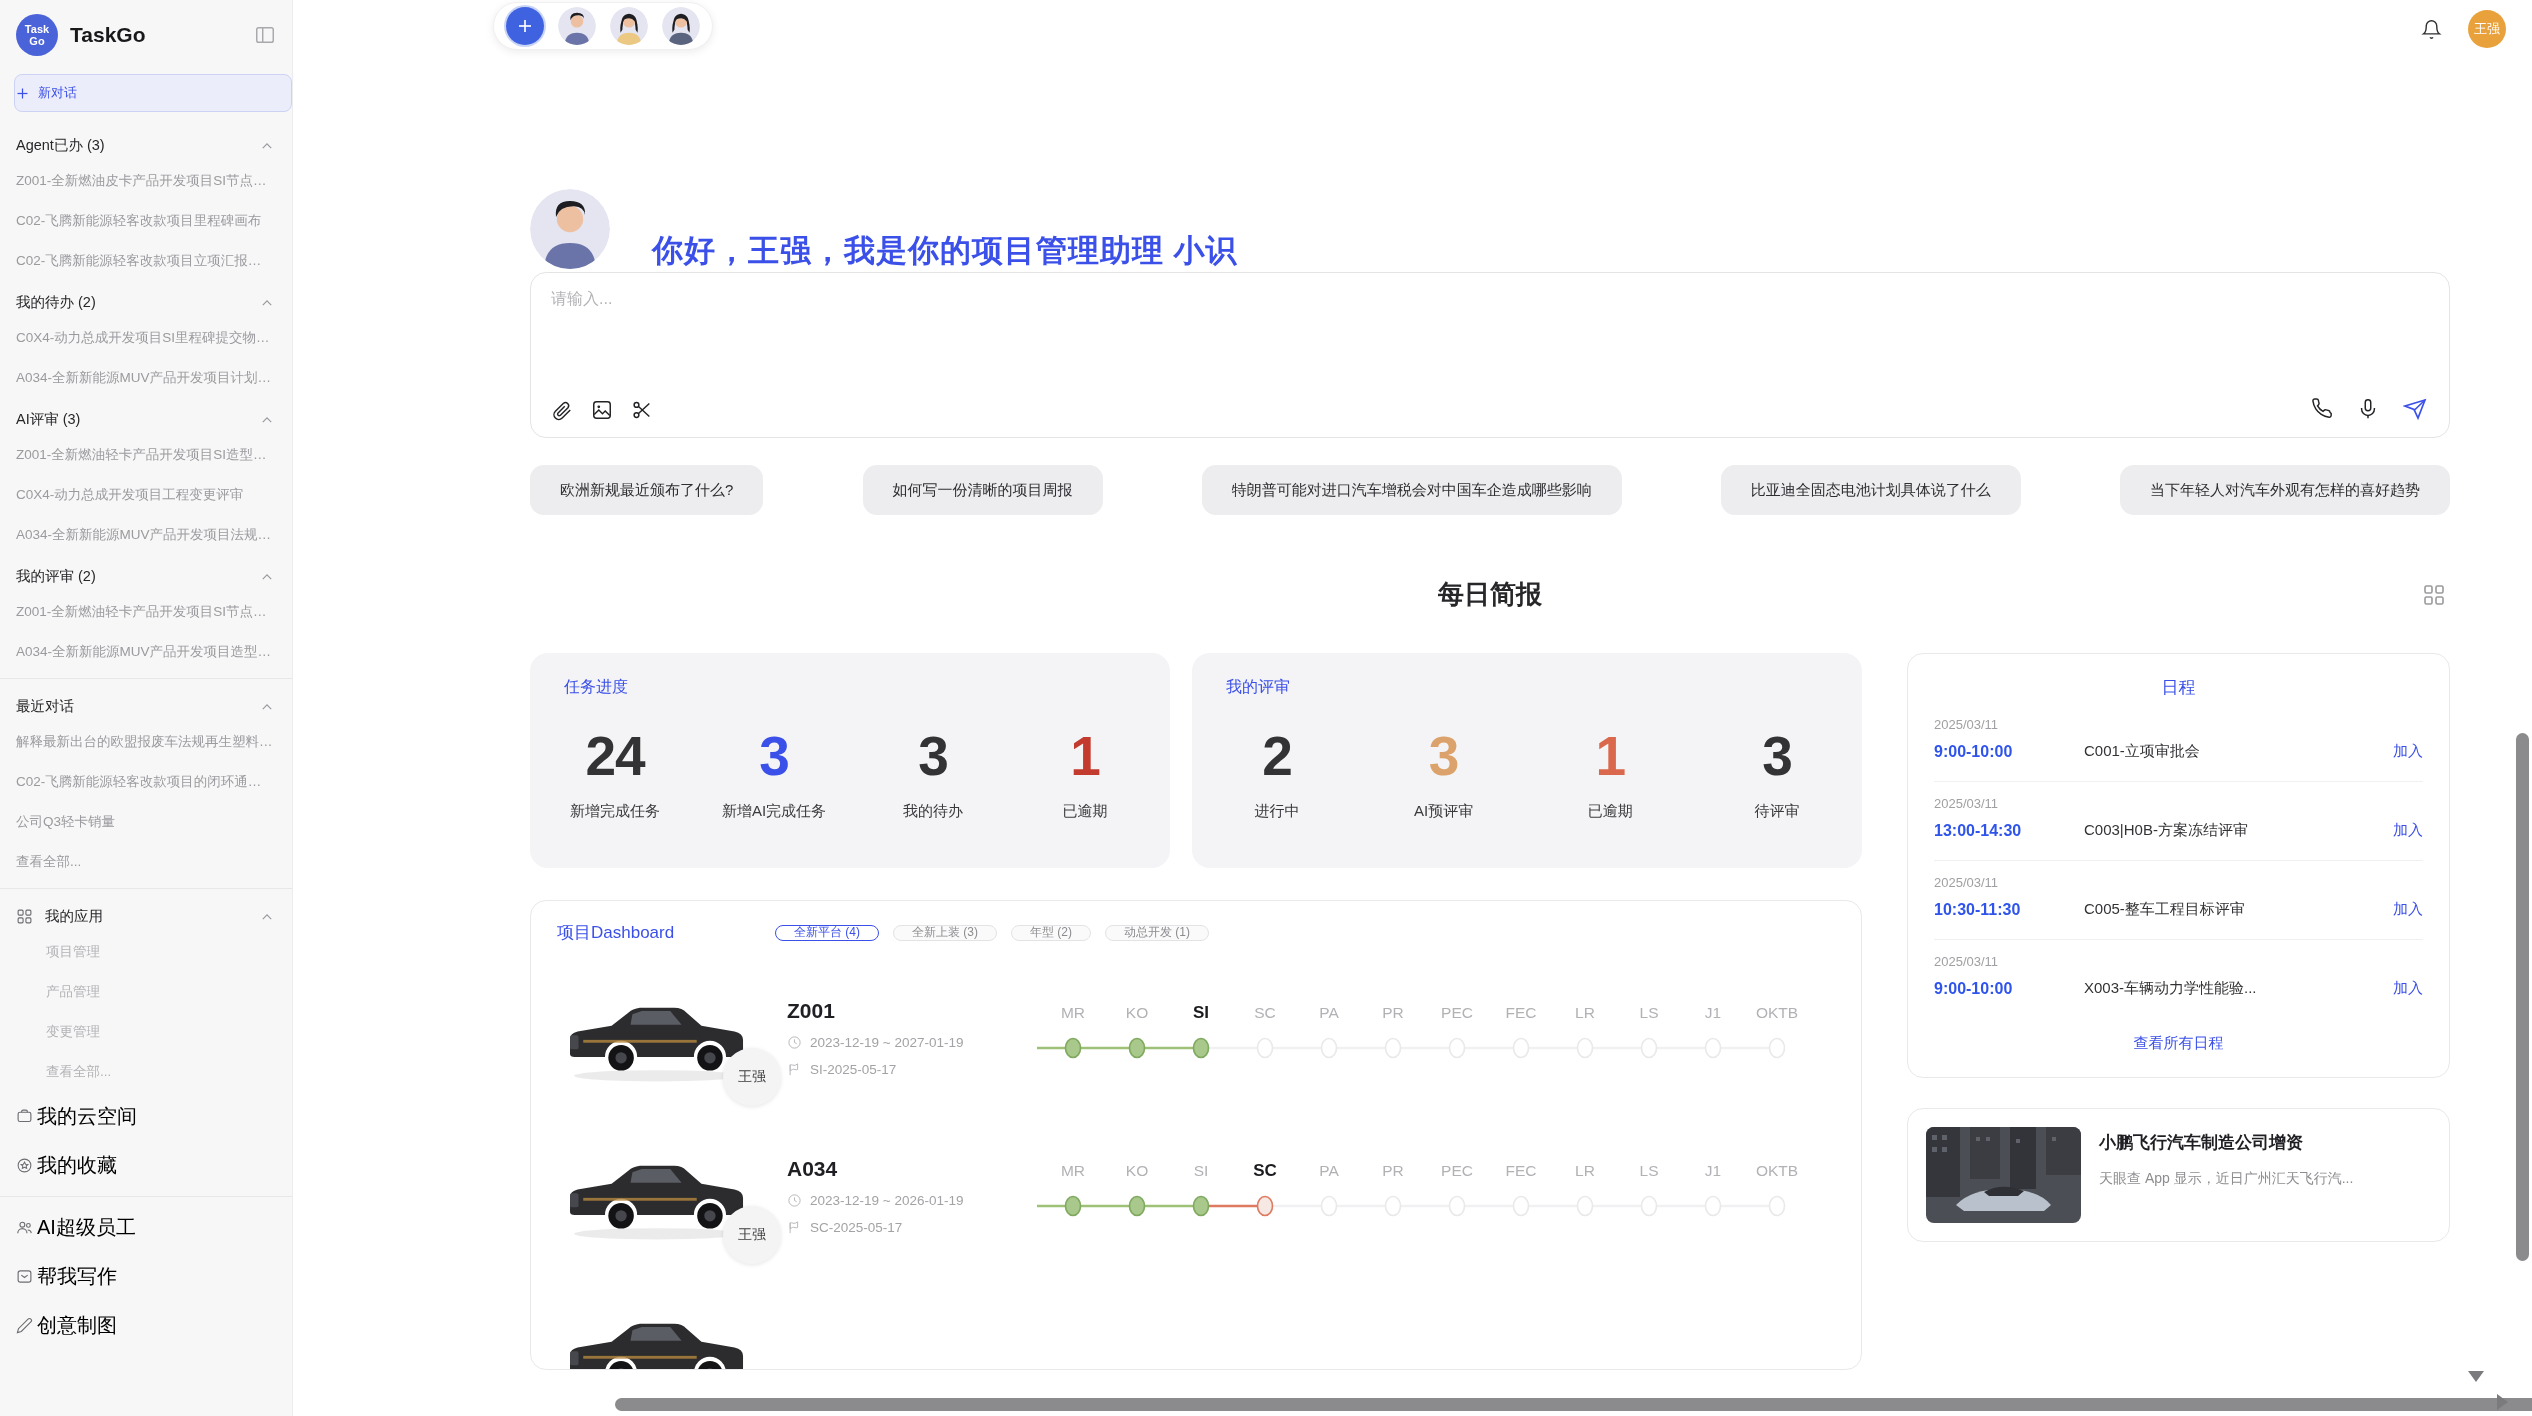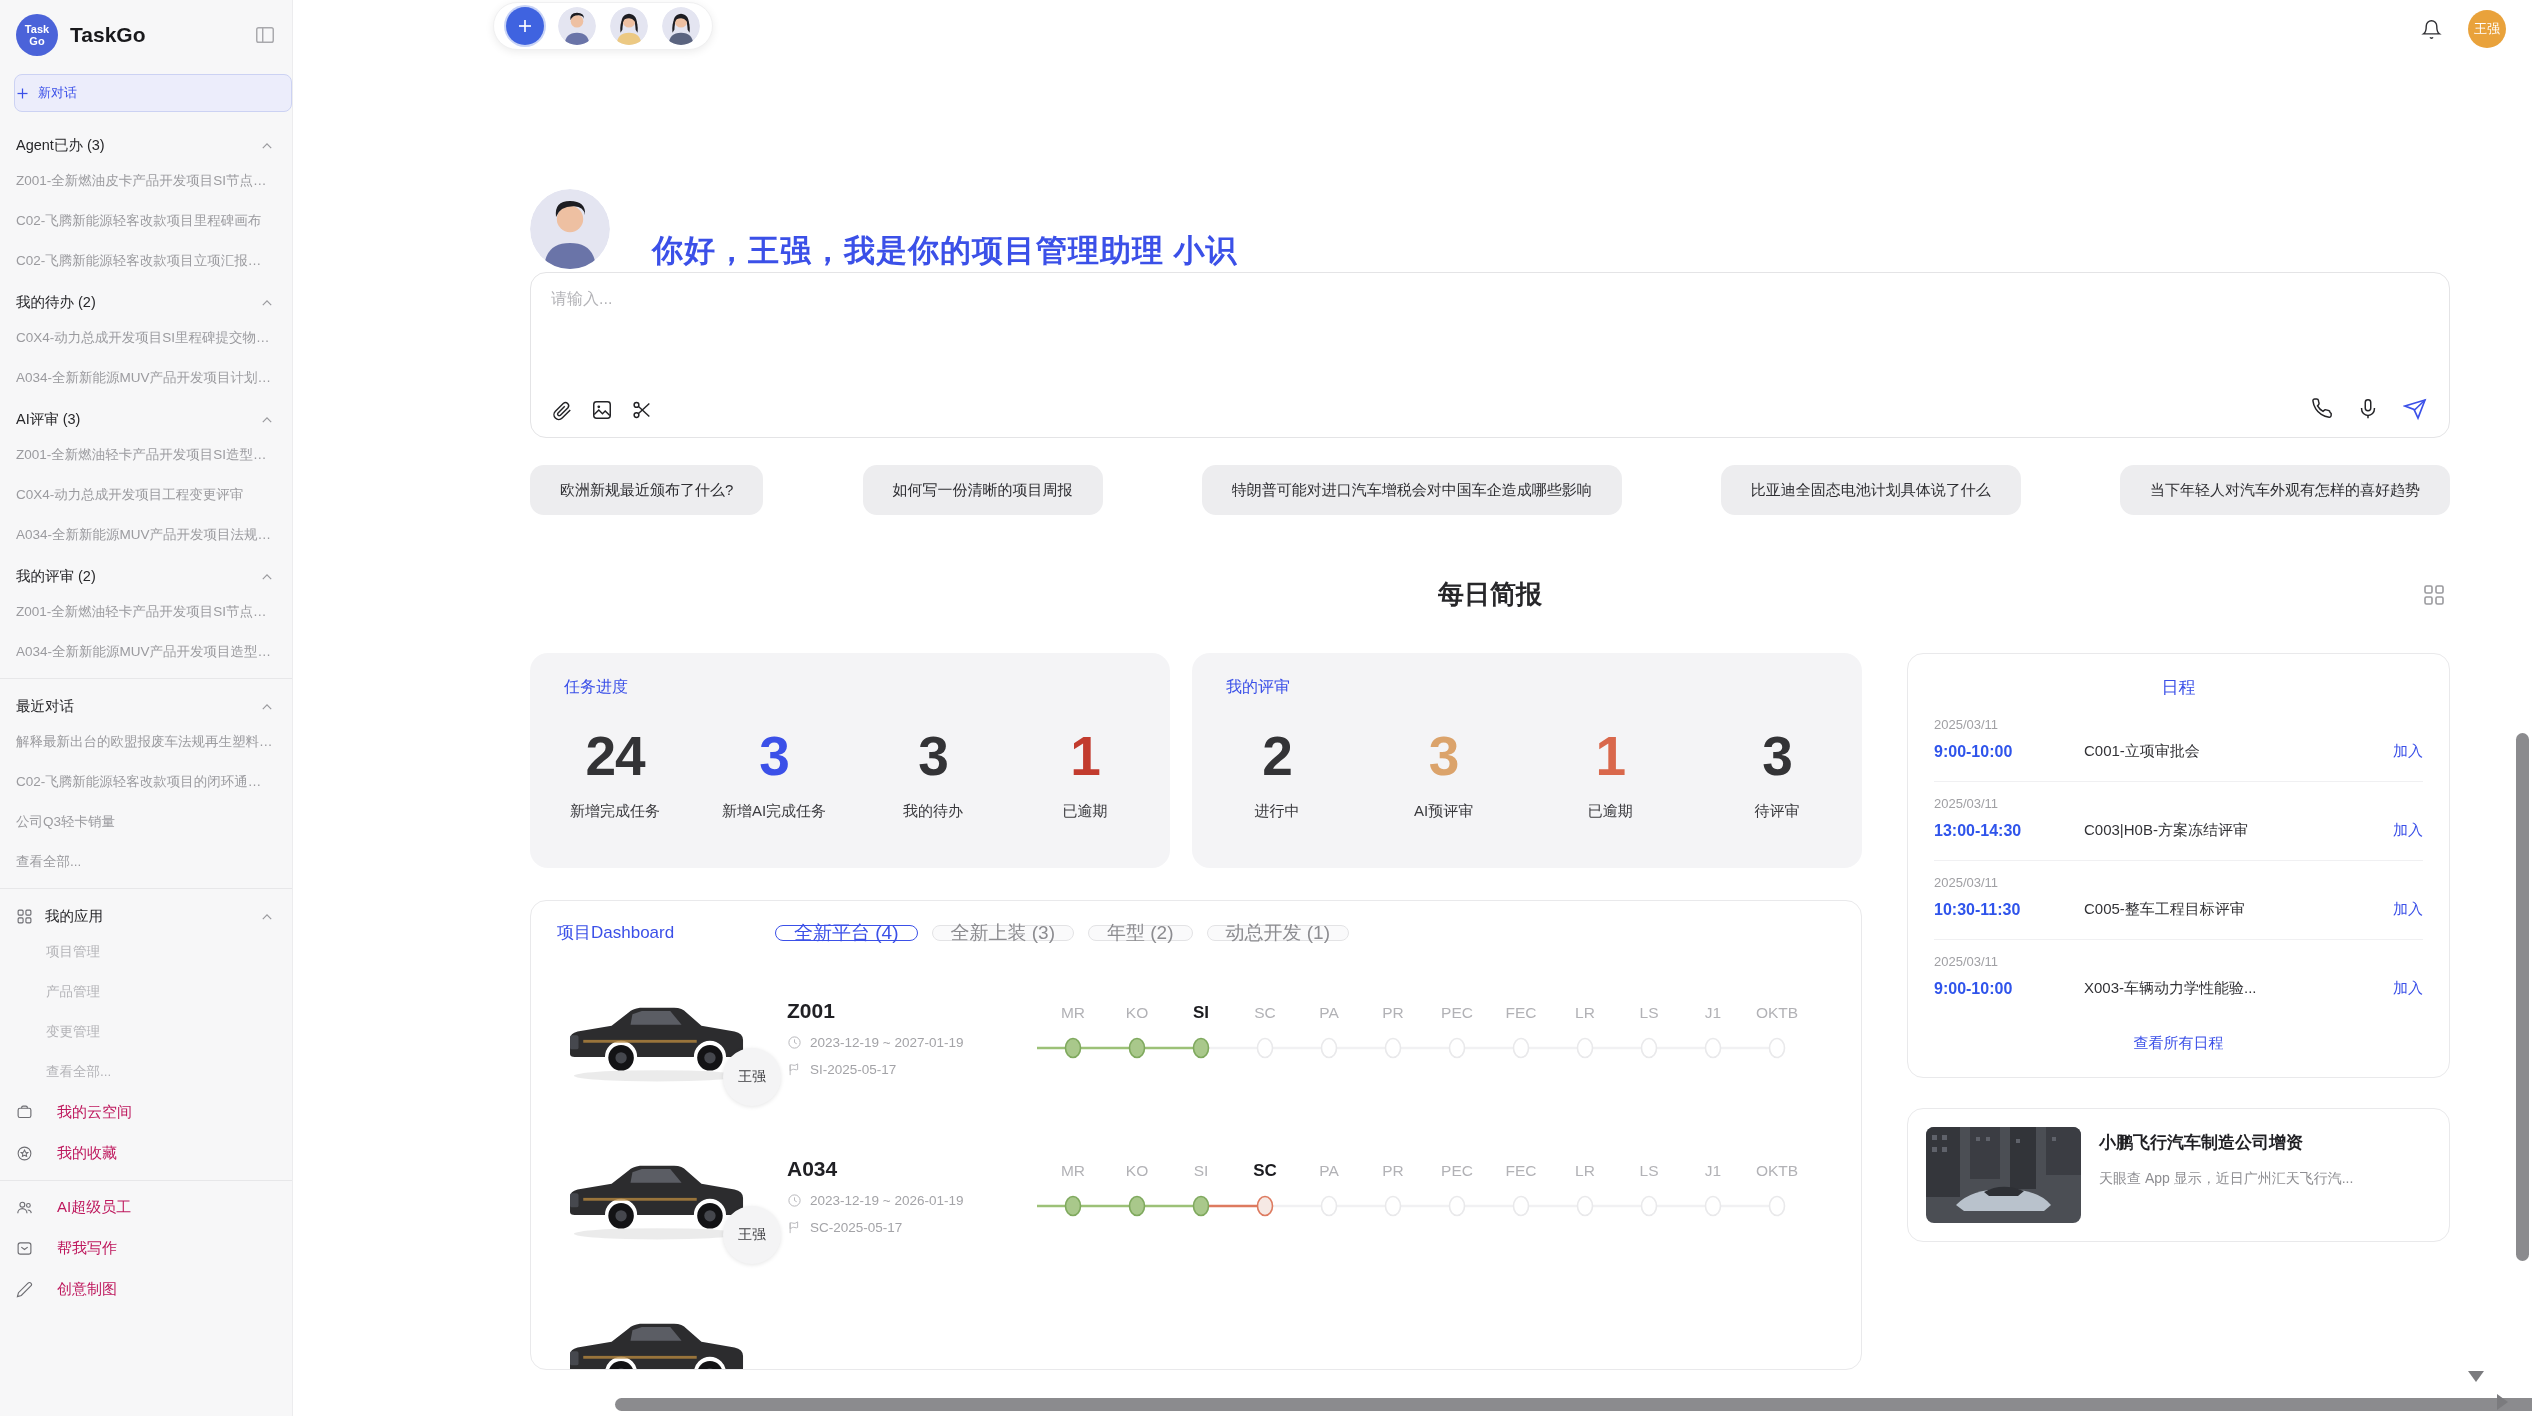--- a/index.html
+++ b/index.html
@@ -18,22 +18,22 @@
   .sb-collapse { color:#a9a9ad; display:flex; }
   .sb-newchat { margin:8px 0 12px 14px; height:38px; border:1px solid #ccd2f3; background:#ecedfb;
     border-radius:8px; color:#3b50e8; display:flex; align-items:center; 
     gap:8px; font-size:13px; cursor:pointer; }
   .sb-sec-head { display:flex; align-items:center; justify-content:space-between;
     padding:12px 18px 6px 16px; color:#27272a; font-size:14.5px; }
   .sb-chev { color:#9a9a9e; display:flex; }
   .sb-item { padding:11px 18px 11px 16px; color:#9b9b9f; font-size:13.5px; white-space:nowrap;
     overflow:hidden; text-overflow:ellipsis; cursor:pointer; }
   .sb-divider { height:1px; background:#e7e7e9; margin:6px 0; }
-  .sb-row { display:flex; align-items:center; gap:24px; padding:11px 18px 11px 16px;
-    color:#be185d; font-size:15px; cursor:pointer; }
+  .sb-row { display:flex; align-items:center; gap:4px; padding:11px 18px 11px 16px;
+    color:#000000; font-size:20px; cursor:pointer; }
   .sb-row .sb-ic { color:#6d6d72; display:flex; }
   .sb-sub { padding:11px 18px 11px 46px; color:#b3b3b7; font-size:13.5px; white-space:nowrap;
     overflow:hidden; text-overflow:ellipsis; cursor:pointer; }
 
   
   .main { flex:1; position:relative; height:100%; }
   .content { position:absolute; left:237px; top:0; width:1920px; }
 
   .top-pill { position:absolute; left:200px; top:2px; background:#fff; border:1px solid #f0f0f1;
     border-radius:26px; box-shadow:0 2px 8px rgba(0,0,0,.08); display:flex; align-items:center;
@@ -82,21 +82,21 @@
   .stat-item { text-align:center; min-width:90px; }
   .stat-num { font-size:55px; font-weight:600; letter-spacing:-1px; }
   .stat-label { margin-top:14px; font-size:15px; color:#3a3a3e; }
 
   .dash-card { margin-top:32px; width:1332px; height:470px; border:1.5px solid #e9e9eb;
     border-radius:16px; background:#fff; padding:20px 26px; overflow:hidden; }
   .dash-head { display:flex; align-items:center; }
   .dash-title { color:#3b50e8; font-size:17px; width:218px; }
   .dash-tabs { display:flex; gap:14px; }
   .tab { height:16px; border-radius:17px; padding:0 18px; display:flex; align-items:center;
-    font-size:19px; border:1px solid #e3e3e5; color:#8c8c90; background:#fafafb; cursor:pointer; }
+    font-size:12px; border:1px solid #e3e3e5; color:#8c8c90; background:#fafafb; cursor:pointer; }
   .tab.active { border-color:#3b50e8; color:#3b50e8; background:#fff; }
   .proj-row { display:flex; align-items:center; margin-top:30px; height:128px; }
   .proj-media { width:230px; position:relative; flex:0 0 230px; }
   .proj-media svg.truck { width:200px; height:104px; display:block; }
   .owner-badge { position:absolute; right:6px; bottom:-16px; width:58px; height:58px;
     border-radius:50%; background:#f4f4f5; box-shadow:0 1px 4px rgba(0,0,0,.10);
     display:flex; align-items:center; justify-content:center; font-size:14px; color:#3a3a3e; }
   .proj-info { width:250px; flex:0 0 250px; }
   .proj-code { font-size:21px; font-weight:bold; color:#202024; }
   .proj-meta { display:flex; align-items:center; gap:8px; color:#a3a3a7; font-size:13.5px; margin-top:12px; }

